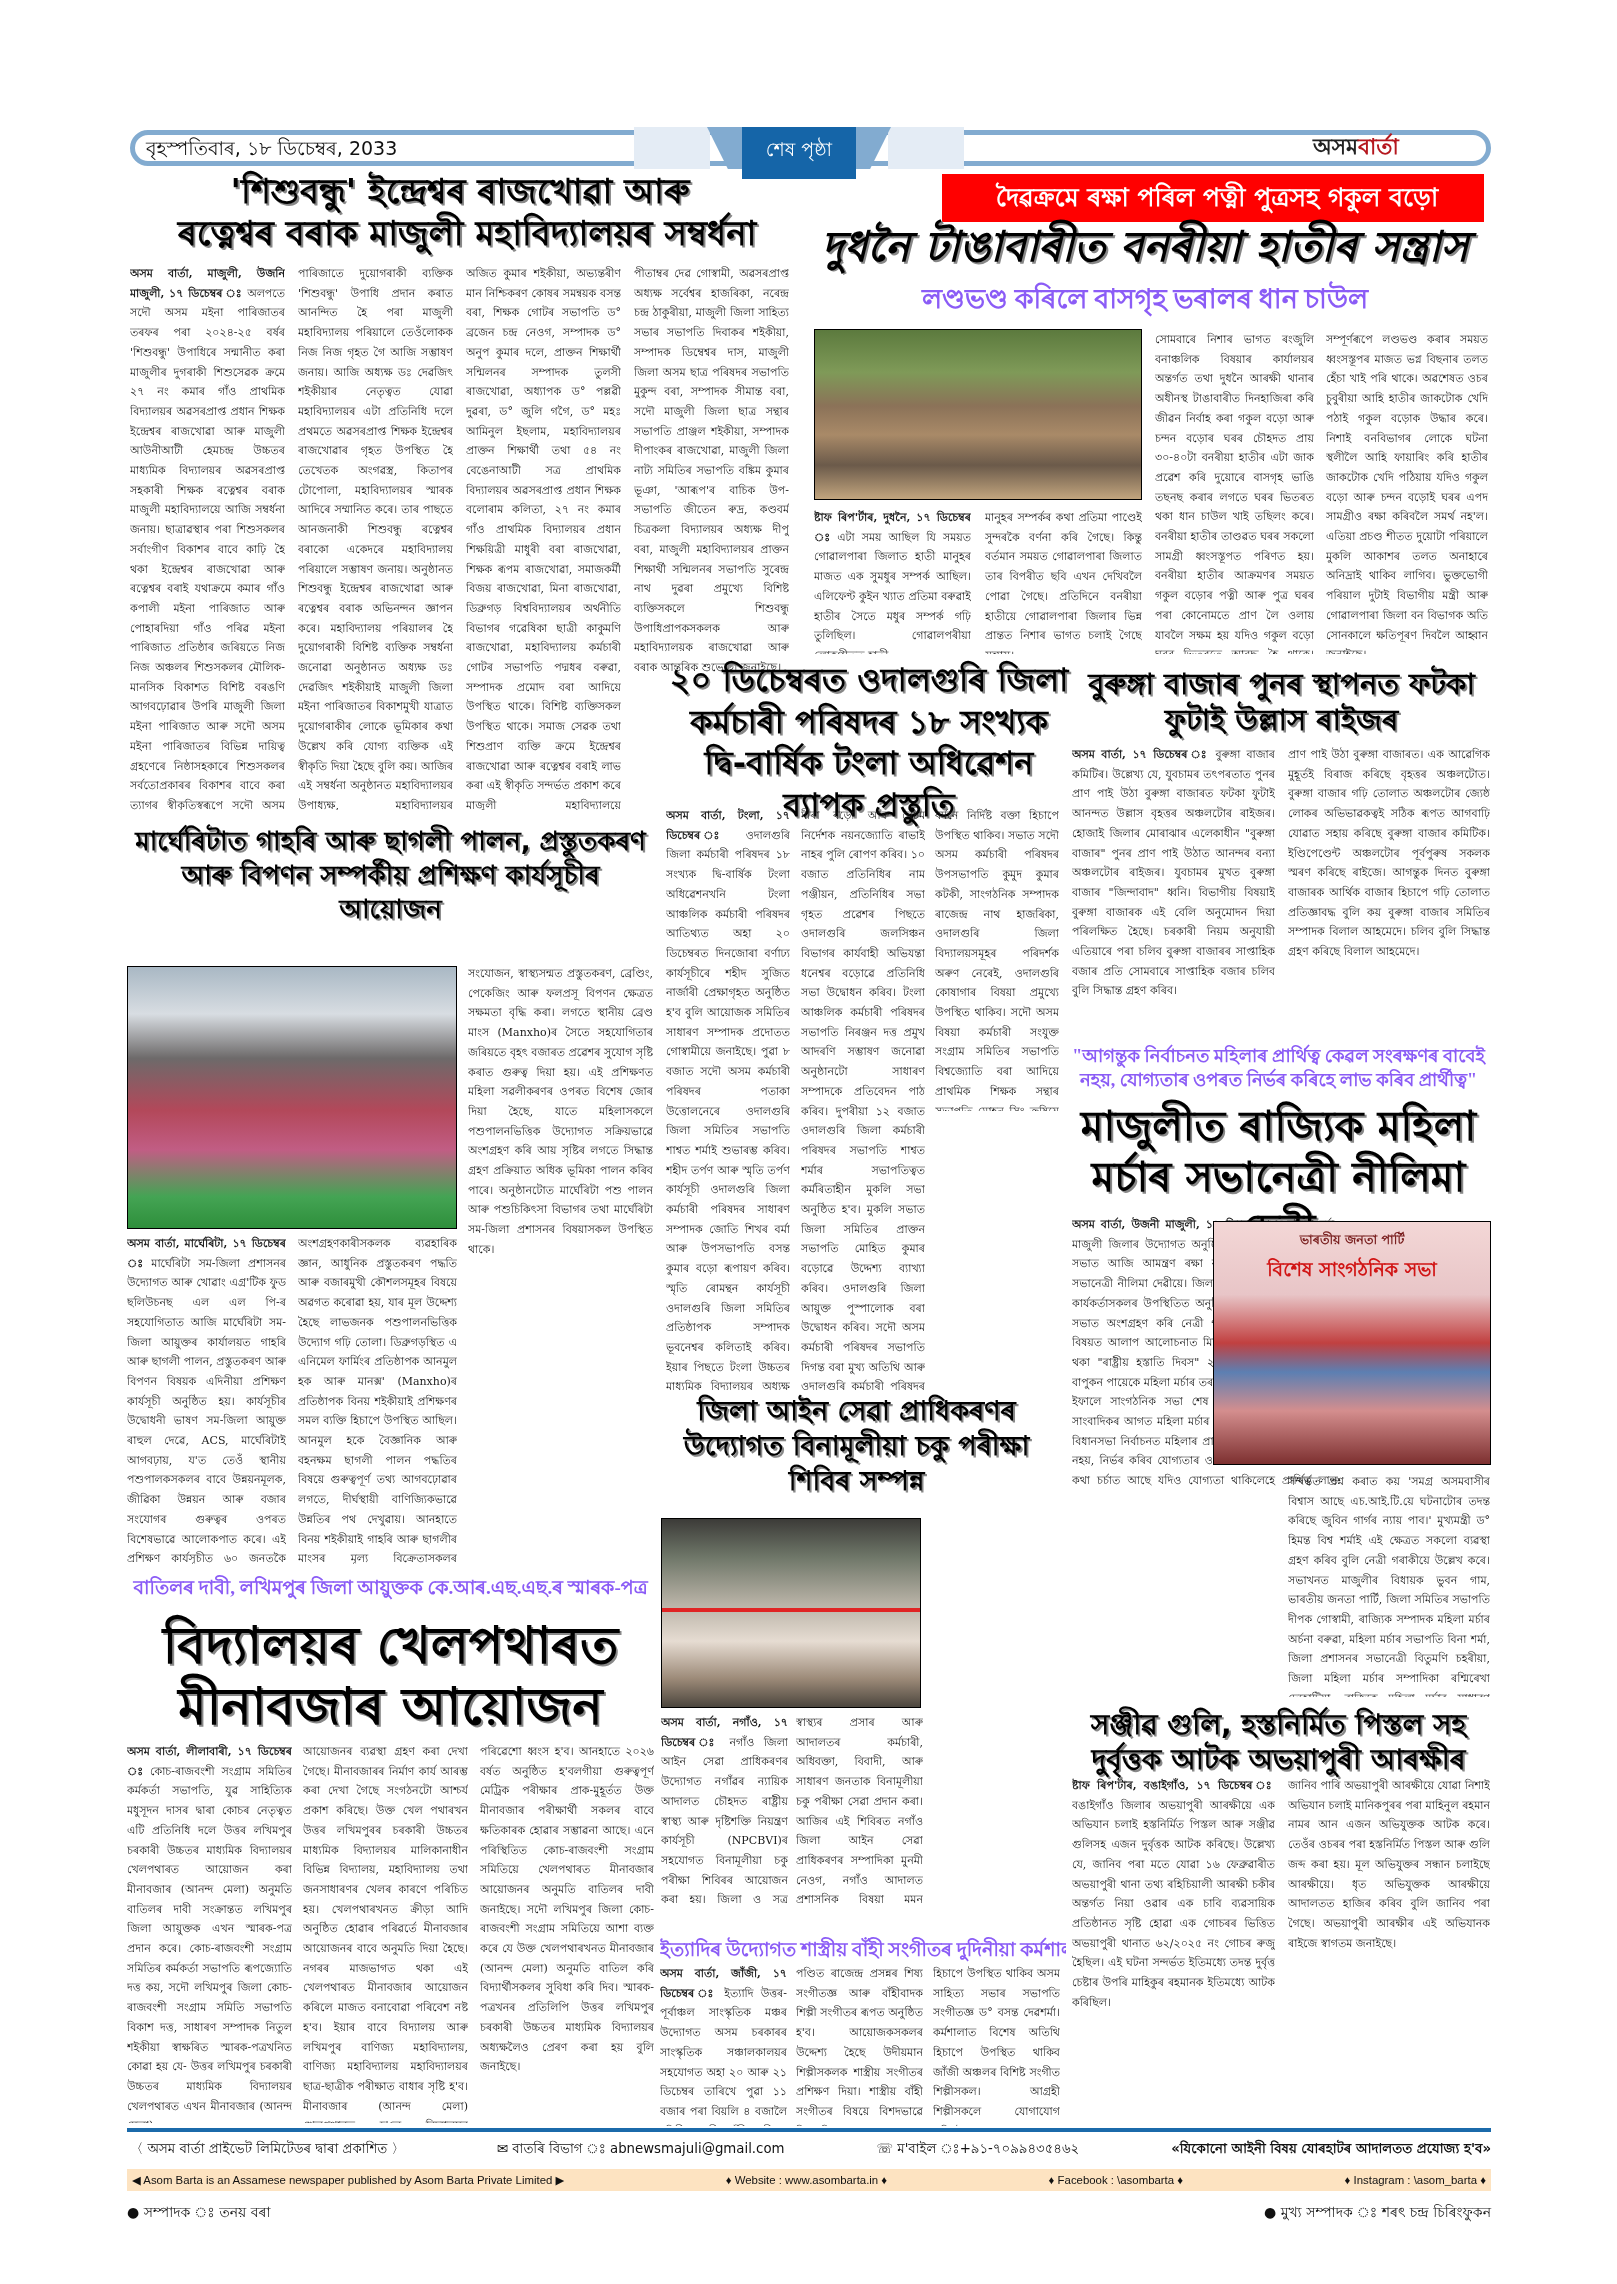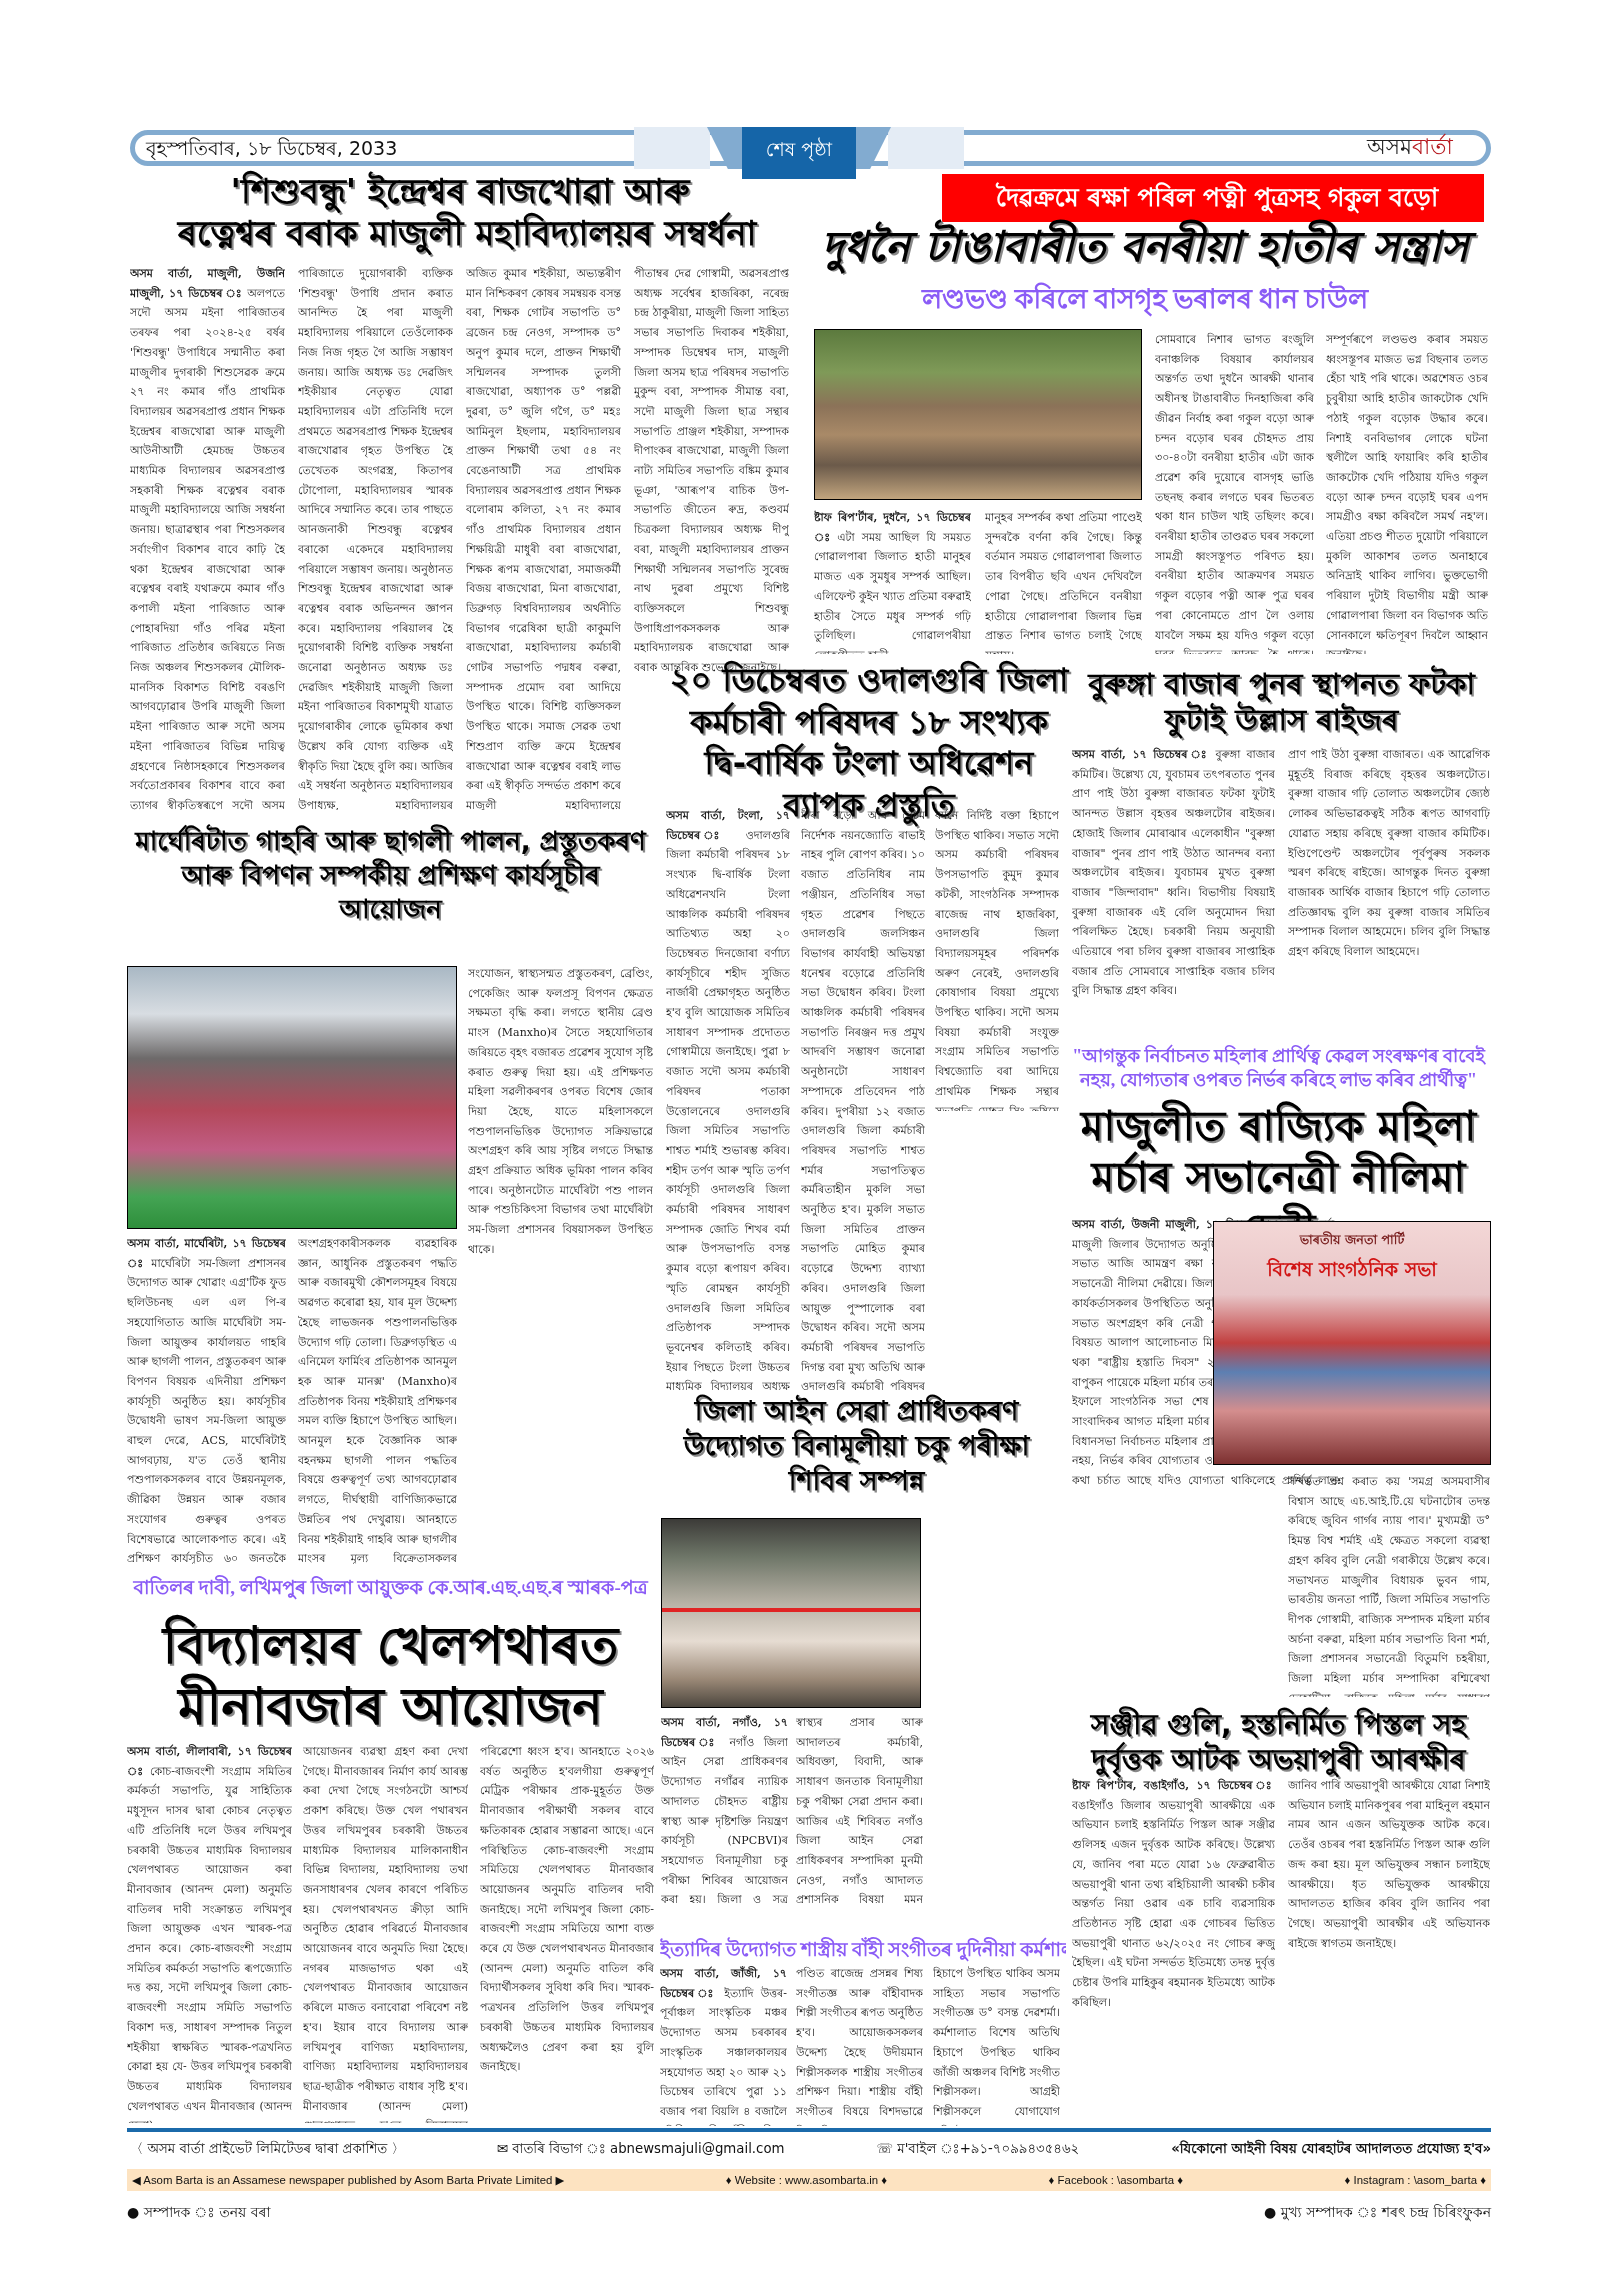--- a/index.html
+++ b/index.html
@@ -8,21 +8,21 @@
   .abs { position: absolute; }
 
   
   .masthead { left: 130px; top: 130px; width: 1361px; height: 36px; border: 5px solid #82abd0; border-radius: 18px; background: #fff; }
   .mh-date { left: 146px; top: 135px; font-size: 19px; font-family: "DejaVu Sans", sans-serif; color: #111; line-height: 27px; }
   .mh-tab-left { left: 634px; top: 127px; width: 76px; height: 42px; background: #e4ecf5; }
   .mh-tab-right { left: 888px; top: 127px; width: 76px; height: 42px; background: #e4ecf5; }
   .mh-wedge-l { left: 707px; top: 127px; width: 38px; height: 42px; background: #82abd0; clip-path: polygon(0 0,100% 0,100% 100%,55% 100%); }
   .mh-wedge-r { left: 853px; top: 127px; width: 38px; height: 42px; background: #82abd0; clip-path: polygon(0 0,100% 0,45% 100%,0 100%); }
   .mh-tab { left: 742px; top: 127px; width: 114px; height: 52px; background: #1565a8; color: #fff; font-size: 19px; font-family: "DejaVu Sans", sans-serif; text-align: center; line-height: 44px; }
-  .mh-logo { left: 1367px; top: 133px; font-size: 21.6px; font-weight: normal; font-family: "DejaVu Sans", sans-serif; line-height: 28px; }
+  .mh-logo { left: 1313px; top: 133px; font-size: 21.6px; font-weight: bold; font-family: "DejaVu Sans", sans-serif; line-height: 28px; }
   .mh-logo .a { color: #222; }
   .mh-logo .b { color: #b5171e; }
 
   
   .hl { font-family: "DejaVu Sans", sans-serif; font-weight: bold; text-align: center; color: #000; text-shadow: 1.9px 1.9px 0 #888; line-height: 1.18; }
   .kicker-red { left: 942px; top: 174px; width: 542px; height: 48px; background: #ff0000; color: #fff; font-family: "DejaVu Sans", sans-serif; font-size: 25px; text-align: center; line-height: 48px; font-weight: bold; padding-left: 8px; }
   .sub { font-family: Liberation Serif, serif; font-weight: bold; text-align: center; color: #8b5cf6; }
 
   
   .col { font-size: 11px; line-height: 19.7px; text-align: justify; color: #1a1a1a; overflow: hidden; font-family: "DejaVu Serif", serif; }
@@ -98,21 +98,21 @@
 <div class="abs col" style="left:468px;top:964px;width:185px;height:590px;">সংযোজন, স্বাস্থ্যসন্মত প্ৰস্তুতকৰণ, ব্ৰেণ্ডিং, পেকেজিং আৰু ফলপ্ৰসূ বিপণন ক্ষেত্ৰত সক্ষমতা বৃদ্ধি কৰা। লগতে স্থানীয় ব্ৰেণ্ড মাংস (Manxho)ৰ সৈতে সহযোগিতাৰ জৰিয়তে বৃহৎ বজাৰত প্ৰৱেশৰ সুযোগ সৃষ্টি কৰাত গুৰুত্ব দিয়া হয়। এই প্ৰশিক্ষণত মহিলা সৱলীকৰণৰ ওপৰত বিশেষ জোৰ দিয়া হৈছে, যাতে মহিলাসকলে পশুপালনভিত্তিক উদ্যোগত সক্ৰিয়ভাৱে অংশগ্ৰহণ কৰি আয় সৃষ্টিৰ লগতে সিদ্ধান্ত গ্ৰহণ প্ৰক্ৰিয়াত অধিক ভূমিকা পালন কৰিব পাৰে। অনুষ্ঠানটোত মাৰ্ঘেৰিটা পশু পালন আৰু পশুচিকিৎসা বিভাগৰ তথা মাৰ্ঘেৰিটা সম-জিলা প্ৰশাসনৰ বিষয়াসকল উপস্থিত থাকে।</div>
 <div class="abs col" style="left:127px;top:1234px;width:159px;height:330px;"><b>অসম বাৰ্তা, মাৰ্ঘেৰিটা, ১৭ ডিচেম্বৰ ঃ</b> <span>মাৰ্ঘেৰিটা সম-জিলা প্ৰশাসনৰ উদ্যোগত আৰু খোৱাং এগ্ৰ'টিক ফুড ছলিউচনছ এল এল পি-ৰ সহযোগিতাত আজি মাৰ্ঘেৰিটা সম-জিলা আয়ুক্তৰ কাৰ্যালয়ত গাহৰি আৰু ছাগলী পালন, প্ৰস্তুতকৰণ আৰু বিপণন বিষয়ক এদিনীয়া প্ৰশিক্ষণ কাৰ্যসূচী অনুষ্ঠিত হয়। কাৰ্যসূচীৰ উদ্বোধনী ভাষণ সম-জিলা আয়ুক্ত ৰাহুল দেৱে, ACS, মাৰ্ঘেৰিটাই আগবঢ়ায়, য'ত তেওঁ স্থানীয় পশুপালকসকলৰ বাবে উন্নয়নমূলক, জীৱিকা উন্নয়ন আৰু বজাৰ সংযোগৰ গুৰুত্বৰ ওপৰত বিশেষভাৱে আলোকপাত কৰে। এই প্ৰশিক্ষণ কাৰ্যসূচীত ৬০ জনতকৈ অধিক অংশগ্ৰহণকাৰীয়ে অংশ লয়, য'ত কৃষক, ASLRM উপভোক্তা গোটসমূহৰ সদস্যৰ লগতে মাৰ্ঘেৰিটা আৰু কোলাপানী পালক-বিক্ৰেতাসকল অন্তৰ্ভুক্ত আছিল। প্ৰশিক্ষণৰ জৰিয়তে</span></div>
 <div class="abs col" style="left:298px;top:1234px;width:159px;height:330px;">অংশগ্ৰহণকাৰীসকলক ব্যৱহাৰিক জ্ঞান, আধুনিক প্ৰস্তুতকৰণ পদ্ধতি আৰু বজাৰমুখী কৌশলসমূহৰ বিষয়ে অৱগত কৰোৱা হয়, যাৰ মূল উদ্দেশ্য হৈছে লাভজনক পশুপালনভিত্তিক উদ্যোগ গঢ়ি তোলা। ডিব্ৰুগড়স্থিত এ এনিমেল ফাৰ্মিংৰ প্ৰতিষ্ঠাপক আনমুল হক আৰু মানক্স' (Manxho)ৰ প্ৰতিষ্ঠাপক বিনয় শইকীয়াই প্ৰশিক্ষণৰ সমল ব্যক্তি হিচাপে উপস্থিত আছিল। আনমুল হকে বৈজ্ঞানিক আৰু বহনক্ষম ছাগলী পালন পদ্ধতিৰ বিষয়ে গুৰুত্বপূৰ্ণ তথ্য আগবঢ়োৱাৰ লগতে, দীৰ্ঘস্থায়ী বাণিজ্যিকভাৱে উন্নতিৰ পথ দেখুৱায়। আনহাতে বিনয় শইকীয়াই গাহৰি আৰু ছাগলীৰ মাংসৰ মূল্য বিক্ৰেতাসকলৰ আত্মবিশ্বাসী জৰিয়তে বিক্ৰেতাসকলৰ মাজত মূল্য</div>
 
 <div class="abs sub" style="left:127px;top:1573px;width:527px;font-size:19px;">বাতিলৰ দাবী, লখিমপুৰ জিলা আয়ুক্তক কে.আৰ.এছ.এছ.ৰ স্মাৰক-পত্ৰ</div>
 <div class="abs hl" style="left:127px;top:1615px;width:527px;font-size:51px;line-height:1.2;">বিদ্যালয়ৰ খেলপথাৰত মীনাবজাৰ আয়োজন</div>
 <div class="abs col" style="left:127px;top:1742px;width:165px;height:381px;"><b>অসম বাৰ্তা, লীলাবাৰী, ১৭ ডিচেম্বৰ ঃ</b> <span>কোচ-ৰাজবংশী সংগ্ৰাম সমিতিৰ কৰ্মকৰ্তা সভাপতি, যুৱ সাহিত্যিক মধুসূদন দাসৰ দ্বাৰা কোচৰ নেতৃত্বত এটি প্ৰতিনিধি দলে উত্তৰ লখিমপুৰ চৰকাৰী উচ্চতৰ মাধ্যমিক বিদ্যালয়ৰ খেলপথাৰত আয়োজন কৰা মীনাবজাৰ (আনন্দ মেলা) অনুমতি বাতিলৰ দাবী সংক্ৰান্তত লখিমপুৰ জিলা আয়ুক্তক এখন স্মাৰক-পত্ৰ প্ৰদান কৰে। কোচ-ৰাজবংশী সংগ্ৰাম সমিতিৰ কৰ্মকৰ্তা সভাপতি ৰূপজ্যোতি দত্ত কয়, সদৌ লখিমপুৰ জিলা কোচ-ৰাজবংশী সংগ্ৰাম সমিতি সভাপতি বিকাশ দত্ত, সাধাৰণ সম্পাদক নিতুল শইকীয়া স্বাক্ষৰিত স্মাৰক-পত্ৰখনিত কোৱা হয় যে- উত্তৰ লখিমপুৰ চৰকাৰী উচ্চতৰ মাধ্যমিক বিদ্যালয়ৰ খেলপথাৰত এখন মীনাবজাৰ (আনন্দ মেলা)</span></div>
 <div class="abs col" style="left:303px;top:1742px;width:165px;height:381px;">আয়োজনৰ ব্যৱস্থা গ্ৰহণ কৰা দেখা গৈছে। মীনাবজাৰৰ নিৰ্মাণ কাৰ্য আৰম্ভ কৰা দেখা গৈছে সংগঠনটো আশ্চৰ্য প্ৰকাশ কৰিছে। উক্ত খেল পথাৰখন উত্তৰ লখিমপুৰৰ চৰকাৰী উচ্চতৰ মাধ্যমিক বিদ্যালয়ৰ মালিকানাধীন বিভিন্ন বিদ্যালয়, মহাবিদ্যালয় তথা জনসাধাৰণৰ খেলৰ কাৰণে পৰিচিত হয়। খেলপথাৰখনত ক্ৰীড়া আদি অনুষ্ঠিত হোৱাৰ পৰিৱৰ্তে মীনাবজাৰ আয়োজনৰ বাবে অনুমতি দিয়া হৈছে। নগৰৰ মাজভাগত থকা এই খেলপথাৰত মীনাবজাৰ আয়োজন কৰিলে মাজত বনাবোৱা পৰিবেশ নষ্ট হ'ব। ইয়াৰ বাবে বিদ্যালয় আৰু লখিমপুৰ বাণিজ্য মহাবিদ্যালয়, বাণিজ্য মহাবিদ্যালয় মহাবিদ্যালয়ৰ ছাত্ৰ-ছাত্ৰীক পৰীক্ষাত বাধাৰ সৃষ্টি হ'ব। মীনাবজাৰ (আনন্দ মেলা) খেলপথাৰত হ'লে বিদ্যালয়ৰ পৰিবেশৰ ক্ষতি হ'ব।</div>
 <div class="abs col" style="left:480px;top:1742px;width:174px;height:381px;">পৰিৱেশো ধ্বংস হ'ব। আনহাতে ২০২৬ বৰ্ষত অনুষ্ঠিত হ'বলগীয়া গুৰুত্বপূৰ্ণ মেট্ৰিক পৰীক্ষাৰ প্ৰাক-মুহূৰ্তত উক্ত মীনাবজাৰ পৰীক্ষাৰ্থী সকলৰ বাবে ক্ষতিকাৰক হোৱাৰ সম্ভাৱনা আছে। এনে পৰিস্থিতিত কোচ-ৰাজবংশী সংগ্ৰাম সমিতিয়ে খেলপথাৰত মীনাবজাৰ আয়োজনৰ অনুমতি বাতিলৰ দাবী জনাইছে। সদৌ লখিমপুৰ জিলা কোচ-ৰাজবংশী সংগ্ৰাম সমিতিয়ে আশা ব্যক্ত কৰে যে উক্ত খেলপথাৰখনত মীনাবজাৰ (আনন্দ মেলা) অনুমতি বাতিল কৰি বিদ্যাৰ্থীসকলৰ সুবিধা কৰি দিব। স্মাৰক-পত্ৰখনৰ প্ৰতিলিপি উত্তৰ লখিমপুৰ চৰকাৰী উচ্চতৰ মাধ্যমিক বিদ্যালয়ৰ অধ্যক্ষলৈও প্ৰেৰণ কৰা হয় বুলি জনাইছে।</div>
 
-<div class="abs hl" style="left:660px;top:1393px;width:393px;font-size:27px;line-height:1.3;">জিলা আইন সেৱা প্ৰাধিতকৰণ উদ্যোগত বিনামূলীয়া চকু পৰীক্ষা শিবিৰ সম্পন্ন</div>
+<div class="abs hl" style="left:660px;top:1393px;width:393px;font-size:27px;line-height:1.3;">জিলা আইন সেৱা প্ৰাধিকৰণৰ উদ্যোগত বিনামূলীয়া চকু পৰীক্ষা শিবিৰ সম্পন্ন</div>
 <div class="abs photo ph-eye" style="left:661px;top:1518px;width:260px;height:190px;">
   <div style="position:absolute;left:0;top:89px;width:100%;height:3.8px;background:#e02424;"></div>
 </div>
 <div class="abs col" style="left:661px;top:1713px;width:127px;height:190px;"><b>অসম বাৰ্তা, নগাঁও, ১৭ ডিচেম্বৰ ঃ</b> <span>নগাঁও জিলা আইন সেৱা প্ৰাধিকৰণৰ উদ্যোগত নগাঁৱৰ ন্যায়িক আদালত চৌহদত ৰাষ্ট্ৰীয় স্বাস্থ্য আৰু দৃষ্টিশক্তি নিয়ন্ত্ৰণ কাৰ্যসূচী (NPCBVI)ৰ সহযোগত বিনামূলীয়া চকু পৰীক্ষা শিবিৰৰ আয়োজন কৰা হয়। জিলা ও সত্ৰ ন্যায়াধীশ তথা জিলা আইন সেৱা প্ৰাধিকৰণৰ অধ্যক্ষ প্ৰধান ন্যায়াধীশ নগাঁও আদালত চৌহদত কাৰ্যসূচীটো উদ্বোধন কৰে। আৰম্ভ কৰা এই শিবিৰৰ প্ৰধান লক্ষ্য আৰু উদ্দেশ্য আছিল চকুৰ</span></div>
 <div class="abs col" style="left:796px;top:1713px;width:127px;height:190px;">স্বাস্থ্যৰ প্ৰসাৰ আৰু আদালতৰ কৰ্মচাৰী, অধিবক্তা, বিবাদী, আৰু সাধাৰণ জনতাক বিনামূলীয়া চকু পৰীক্ষা সেৱা প্ৰদান কৰা। আজিৰ এই শিবিৰত নগাঁও জিলা আইন সেৱা প্ৰাধিকৰণৰ সম্পাদিকা মুনমী নেওগ, নগাঁও আদালত প্ৰশাসনিক বিষয়া মমন উপাধ্যায়, জিলা আইন সেৱা প্ৰাধিকৰণৰ জিলা সহকাৰী গৌতম বৰুৱা প্ৰমুখে কৰ্মচাৰী সকল উপস্থিত থাকে। আইন সেৱা প্ৰাধিকৰণৰ অন্যান্য কৰ্মকৰ্তা সকল উপস্থিত থাকে।</div>
 
 <div class="abs hl" style="left:1066px;top:1707px;width:425px;font-size:28px;line-height:1.25;">সঞ্জীৱ গুলি, হস্তনিৰ্মিত পিস্তল সহ দুৰ্বৃত্তক আটক অভয়াপুৰী আৰক্ষীৰ</div>
 <div class="abs col" style="left:1072px;top:1776px;width:203px;height:346px;"><b>ষ্টাফ ৰিপ'টাৰ, বঙাইগাঁও, ১৭ ডিচেম্বৰ ঃ</b> <span>বঙাইগাঁও জিলাৰ অভয়াপুৰী আৰক্ষীয়ে এক অভিযান চলাই হস্তনিৰ্মিত পিস্তল আৰু সঞ্জীৱ গুলিসহ এজন দুৰ্বৃত্তক আটক কৰিছে। উল্লেখ্য যে, জানিব পৰা মতে যোৱা ১৬ ফেব্ৰুৱাৰীত অভয়াপুৰী থানা তথ্য ৰহিচিয়ালী আৰক্ষী চকীৰ অন্তৰ্গত নিয়া ওৱাৰ এক চাবি ব্যৱসায়িক প্ৰতিষ্ঠানত সৃষ্টি হোৱা এক গোচৰৰ ভিত্তিত অভয়াপুৰী থানাত ৬২/২০২৫ নং গোচৰ ৰুজু হৈছিল। এই ঘটনা সন্দৰ্ভত ইতিমধ্যে তদন্ত দুৰ্বৃত্ত চেষ্টাৰ উপৰি মাহিকুৰ ৰহমানক ইতিমধ্যে আটক কৰিছিল।</span></div>
 <div class="abs col" style="left:1288px;top:1776px;width:202px;height:346px;">জানিব পাৰি অভয়াপুৰী আৰক্ষীয়ে যোৱা নিশাই অভিযান চলাই মানিকপুৰৰ পৰা মাহিনুল ৰহমান নামৰ আন এজন অভিযুক্তক আটক কৰে। তেওঁৰ ওচৰৰ পৰা হস্তনিৰ্মিত পিস্তল আৰু গুলি জব্দ কৰা হয়। মূল অভিযুক্তৰ সন্ধান চলাইছে আৰক্ষীয়ে। ধৃত অভিযুক্তক আৰক্ষীয়ে আদালতত হাজিৰ কৰিব বুলি জানিব পৰা গৈছে। অভয়াপুৰী আৰক্ষীৰ এই অভিযানক ৰাইজে স্বাগতম জনাইছে।</div>
 

